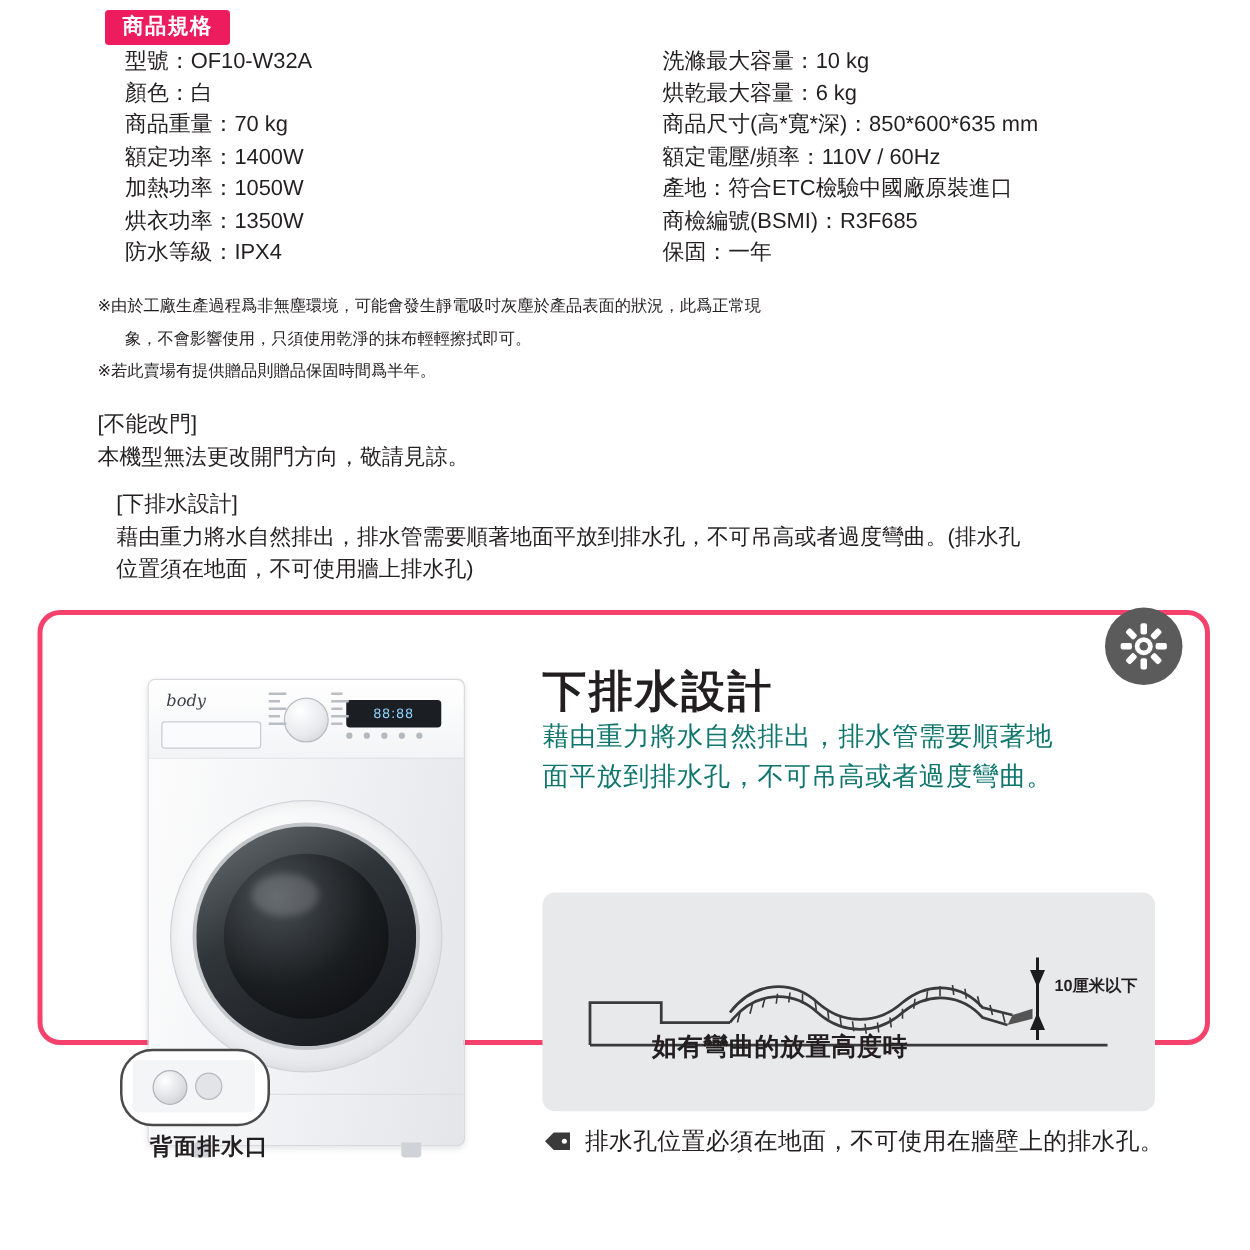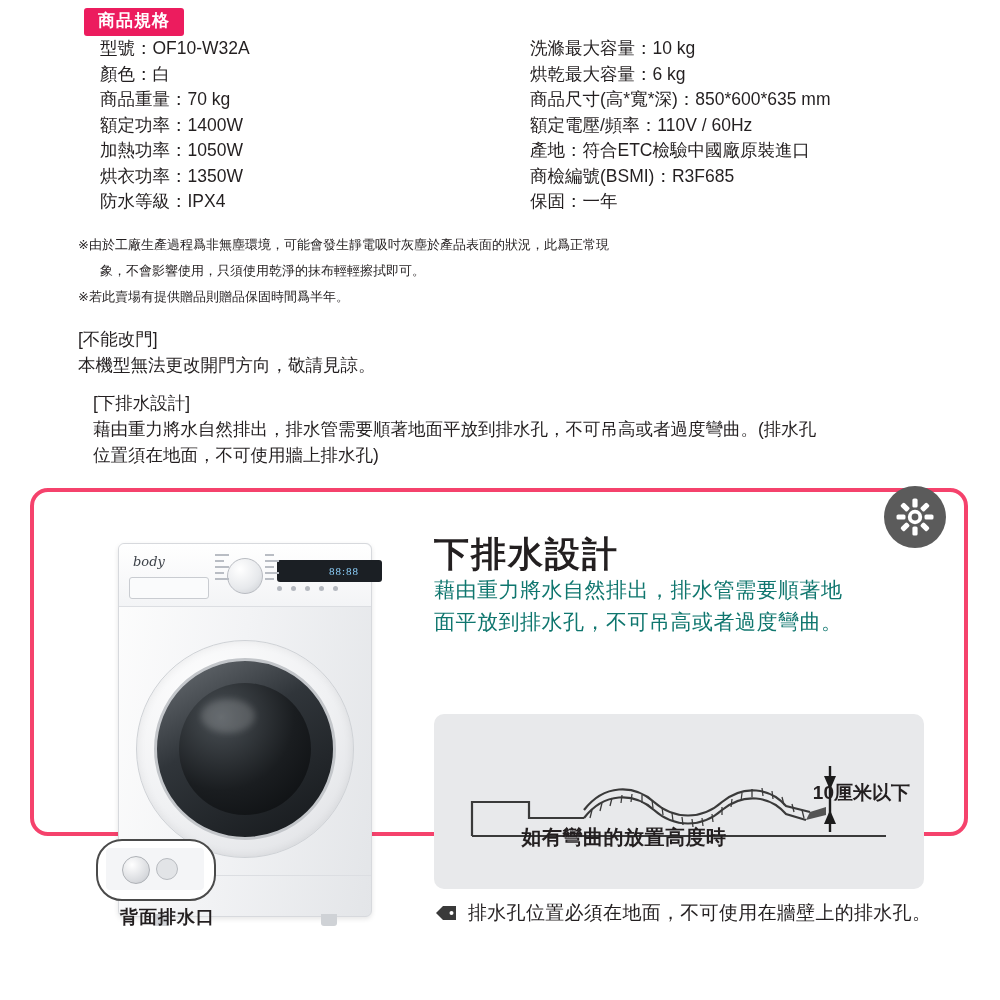--- a/index.html
+++ b/index.html
@@ -167,27 +167,26 @@
   }
   .display {
     position: absolute;
     left: 158px;
     top: 16px;
     width: 76px;
     height: 22px;
     background: #1b1f24;
     border-radius: 3px;
     color: #8fd3ff;
-    font-family: Liberation Serif, serif;
+    font-family: Liberation Sans, sans-serif;
     font-size: 11px;
     letter-spacing: 1px;
     display: flex;
     align-items: center;
     justify-content: center;
-    padding-left: 29px;
   }
   .mark-col {
     position: absolute;
     display: flex;
     flex-direction: column;
     gap: 4px;
   }
   .mark {
     width: 14px;
     height: 2px;
@@ -348,21 +347,21 @@
     text-align: center;
     font-size: 20px;
     font-weight: bold;
     color: #231f20;
     letter-spacing: .5px;
   }
   .diag-measure {
     position: absolute;
     right: 14px;
     top: 66px;
-    font-size: 19px;
+    font-size: 13px;
     font-weight: bold;
     color: #231f20;
   }
 
   .footnote {
     position: absolute;
     left: 400px;
     top: 408px;
     display: flex;
     align-items: center;

